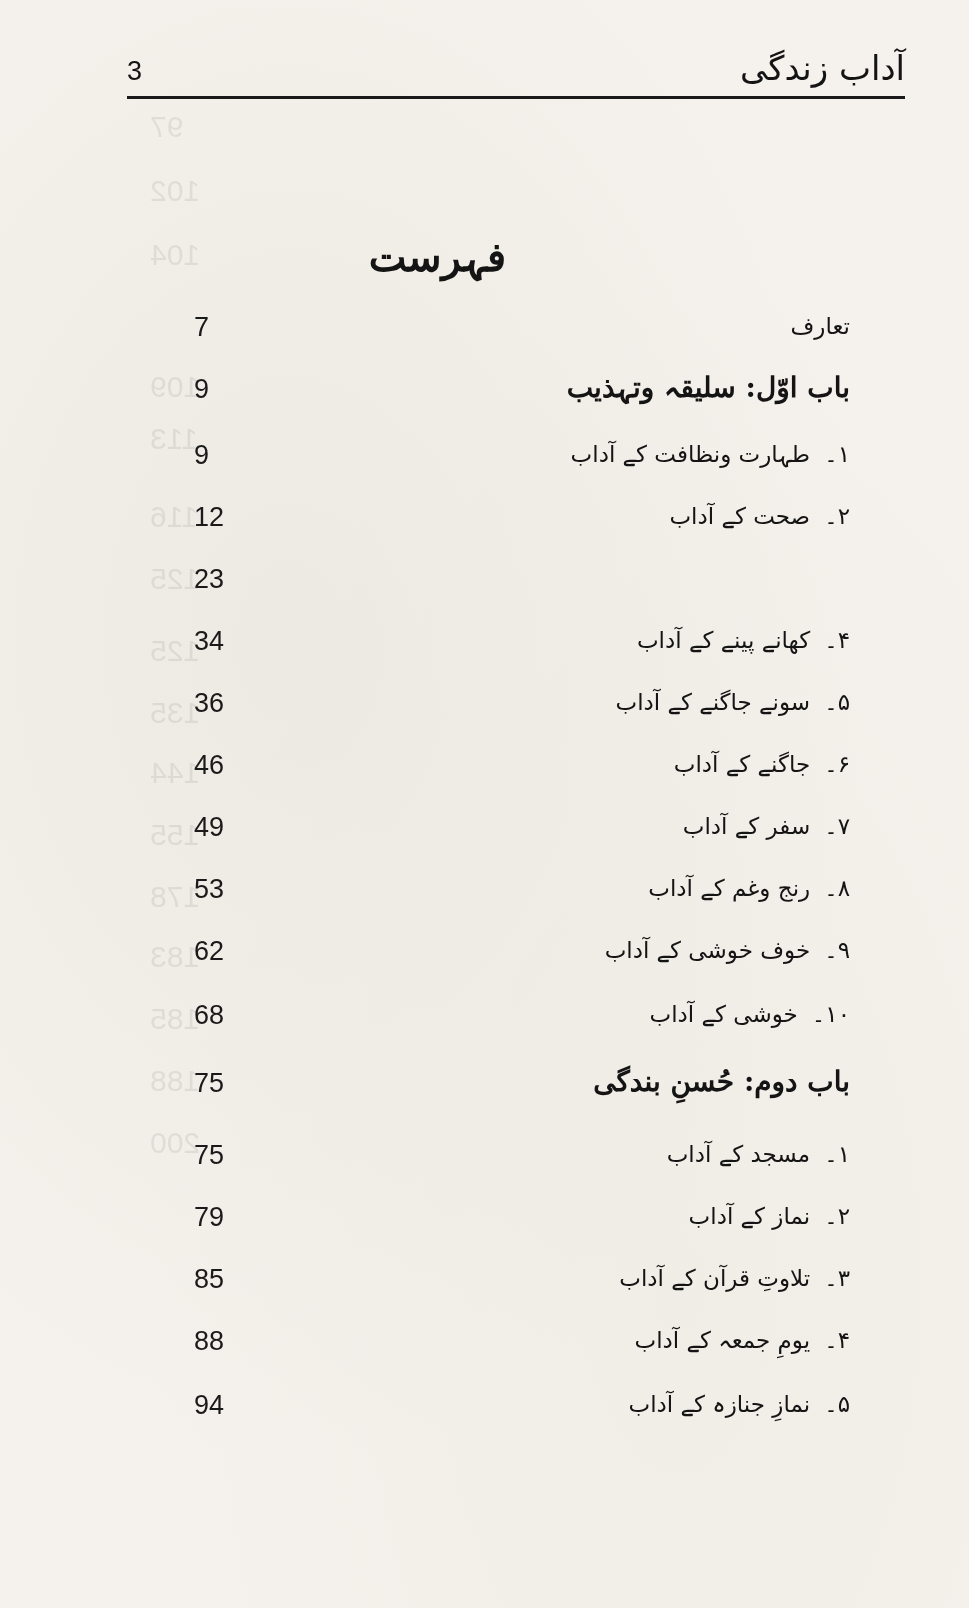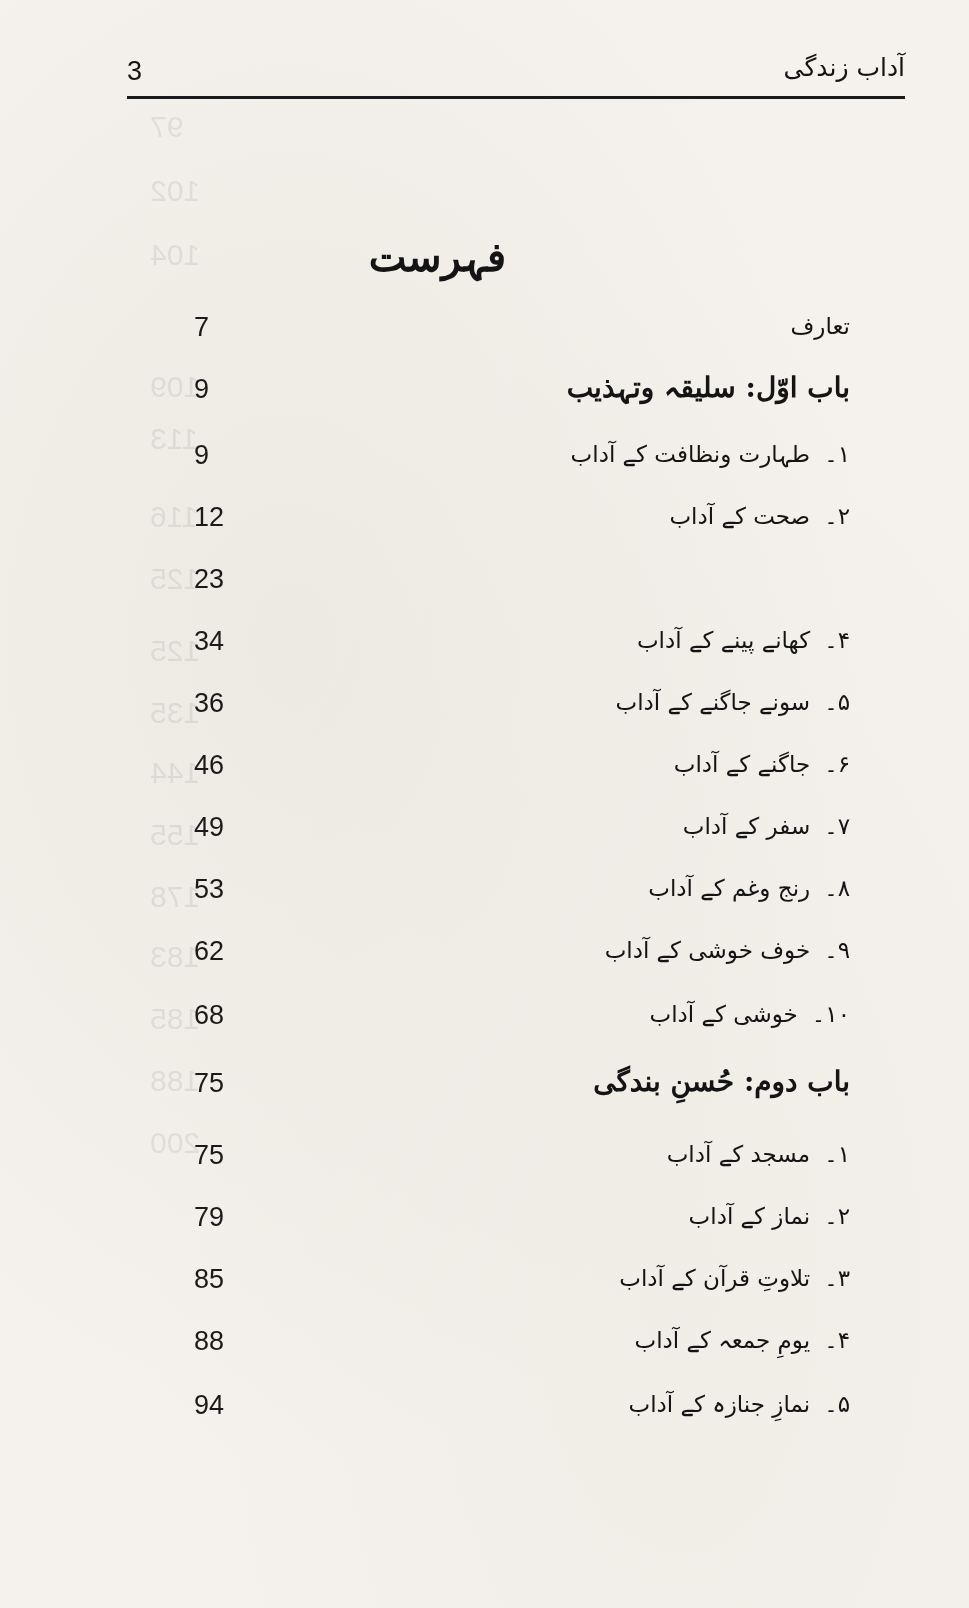--- a/index.html
+++ b/index.html
@@ -62,21 +62,21 @@
       font-family: "Liberation Sans", sans-serif;
       font-size: 27px;
       line-height: 30px;
     }
     .header .running-title {
       position: absolute;
       right: 0;
       top: 0;
       direction: rtl;
       font-family: "DejaVu Sans", sans-serif;
-      font-size: 25px;
+      font-size: 34px;
       line-height: 36px;
     }
     .header-rule {
       position: absolute;
       left: 127px;
       top: 96px;
       width: 778px;
       height: 3px;
       background: #1a1a1a;
     }

